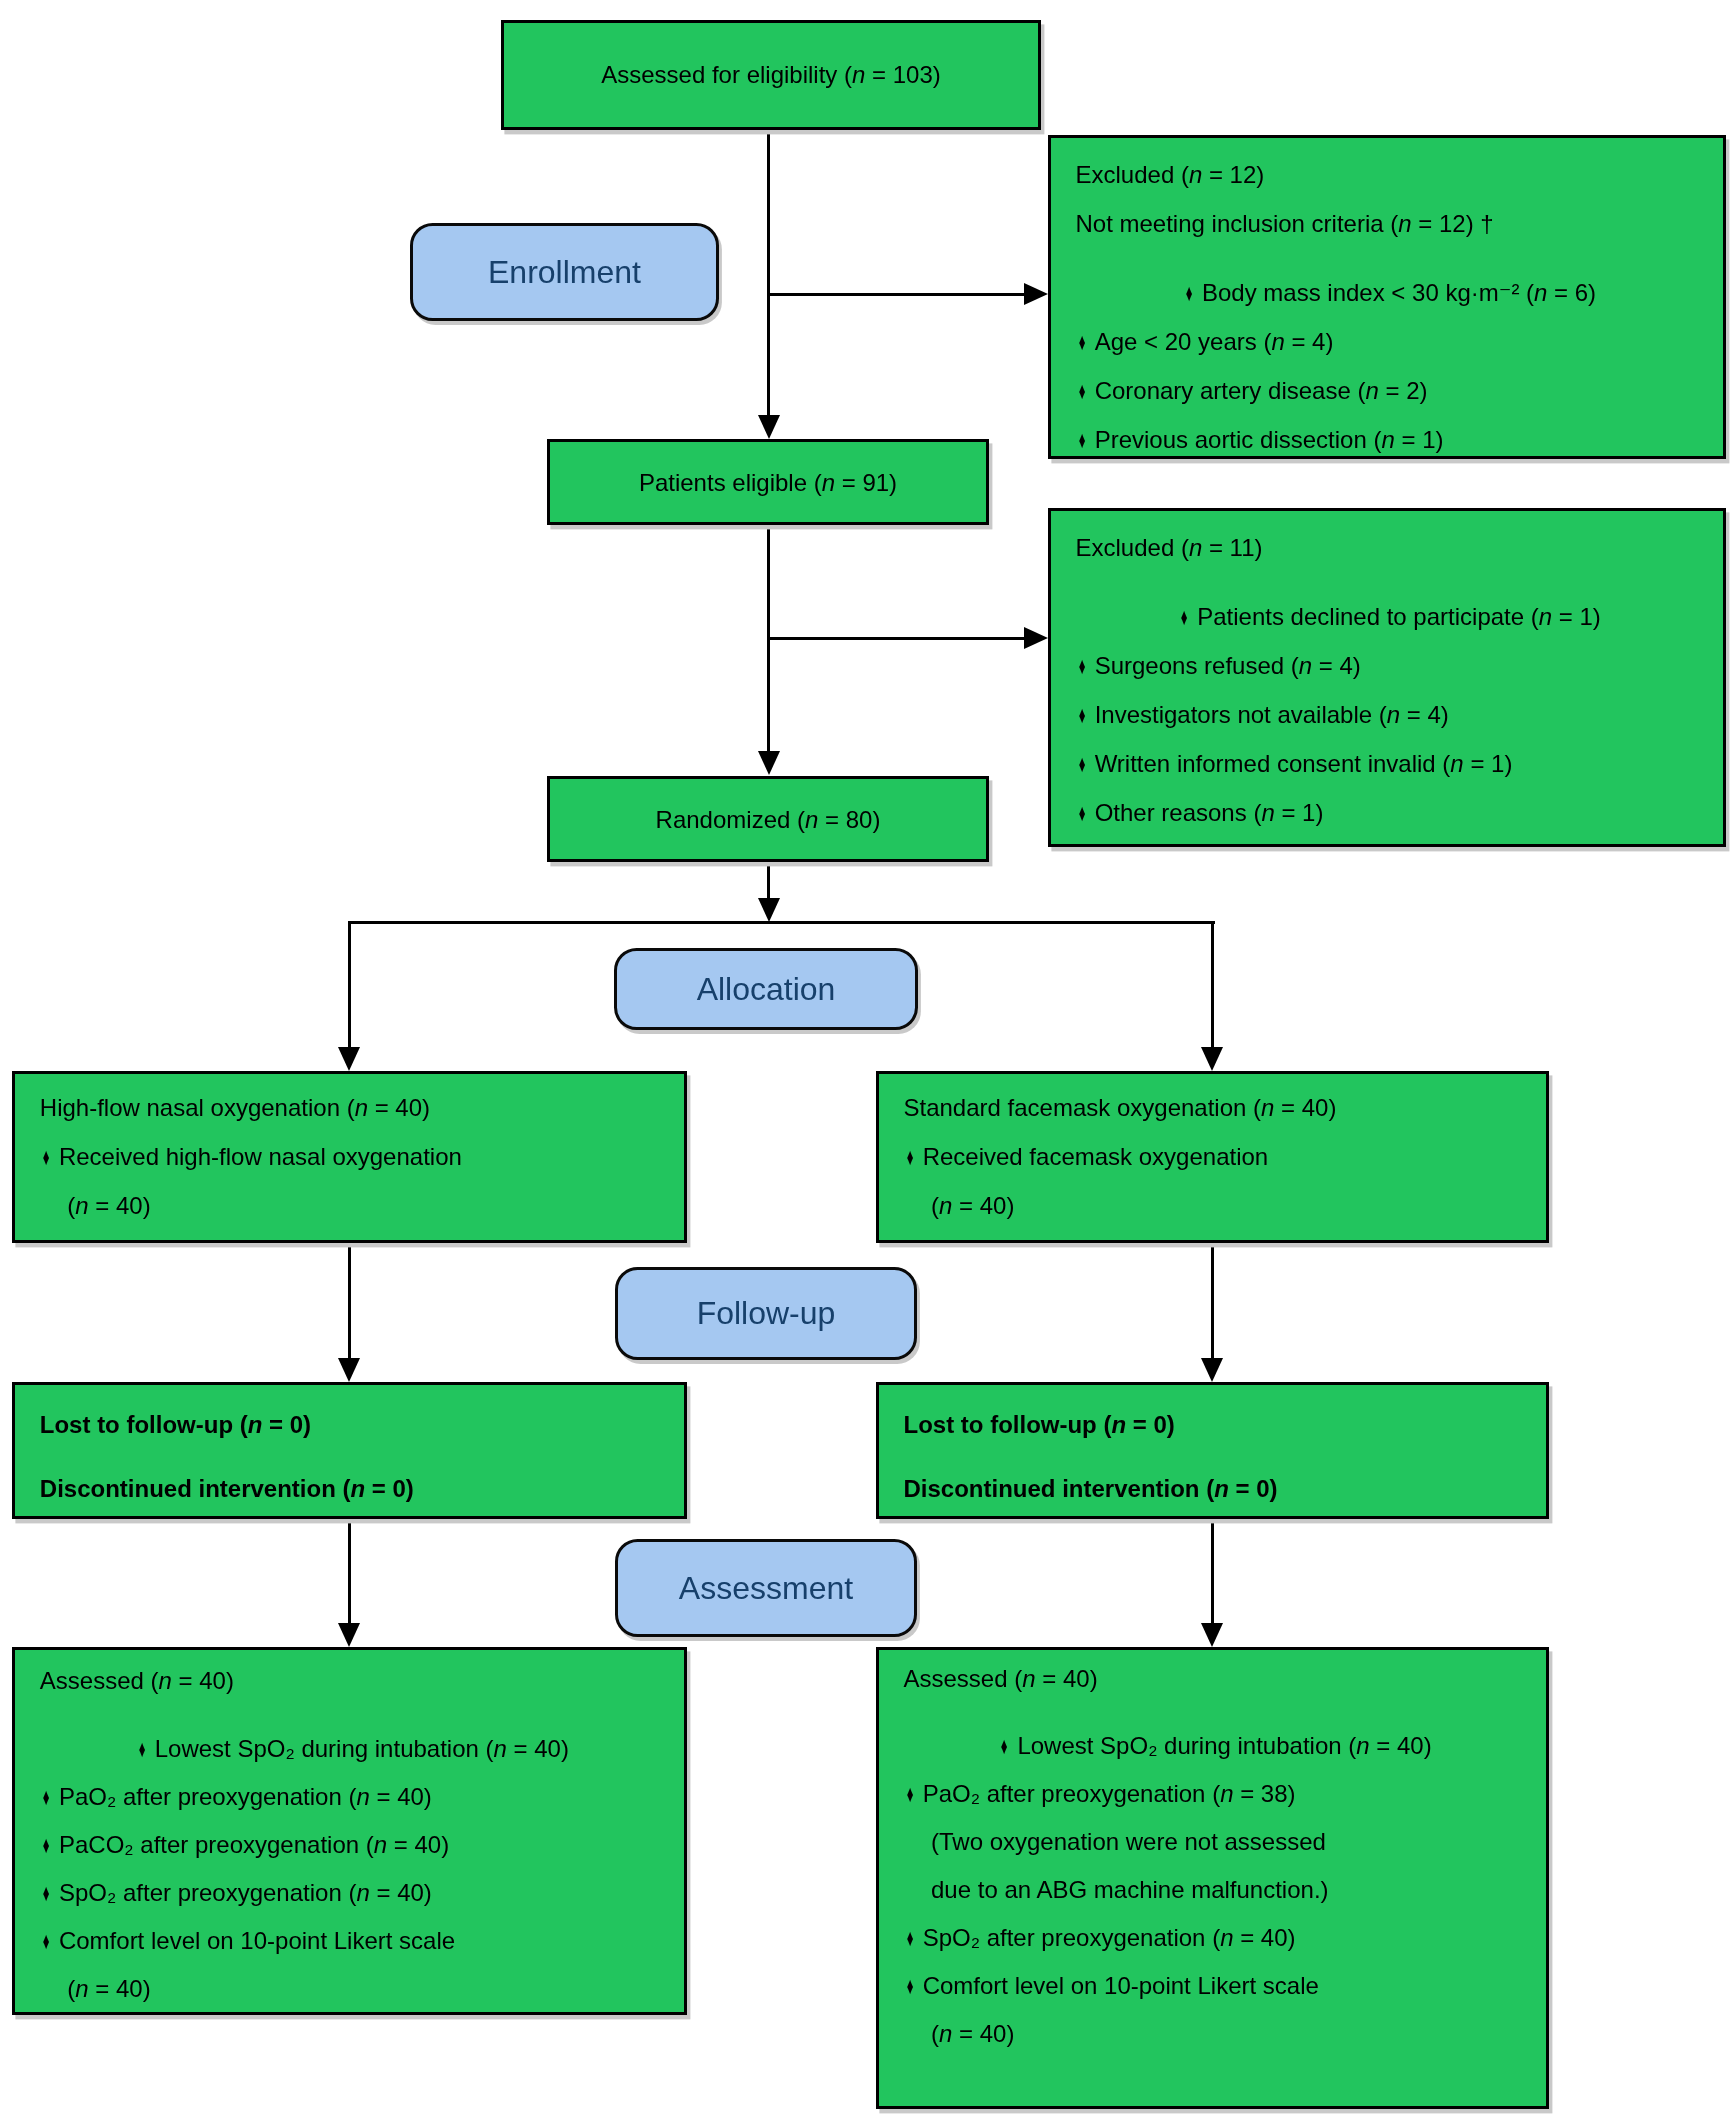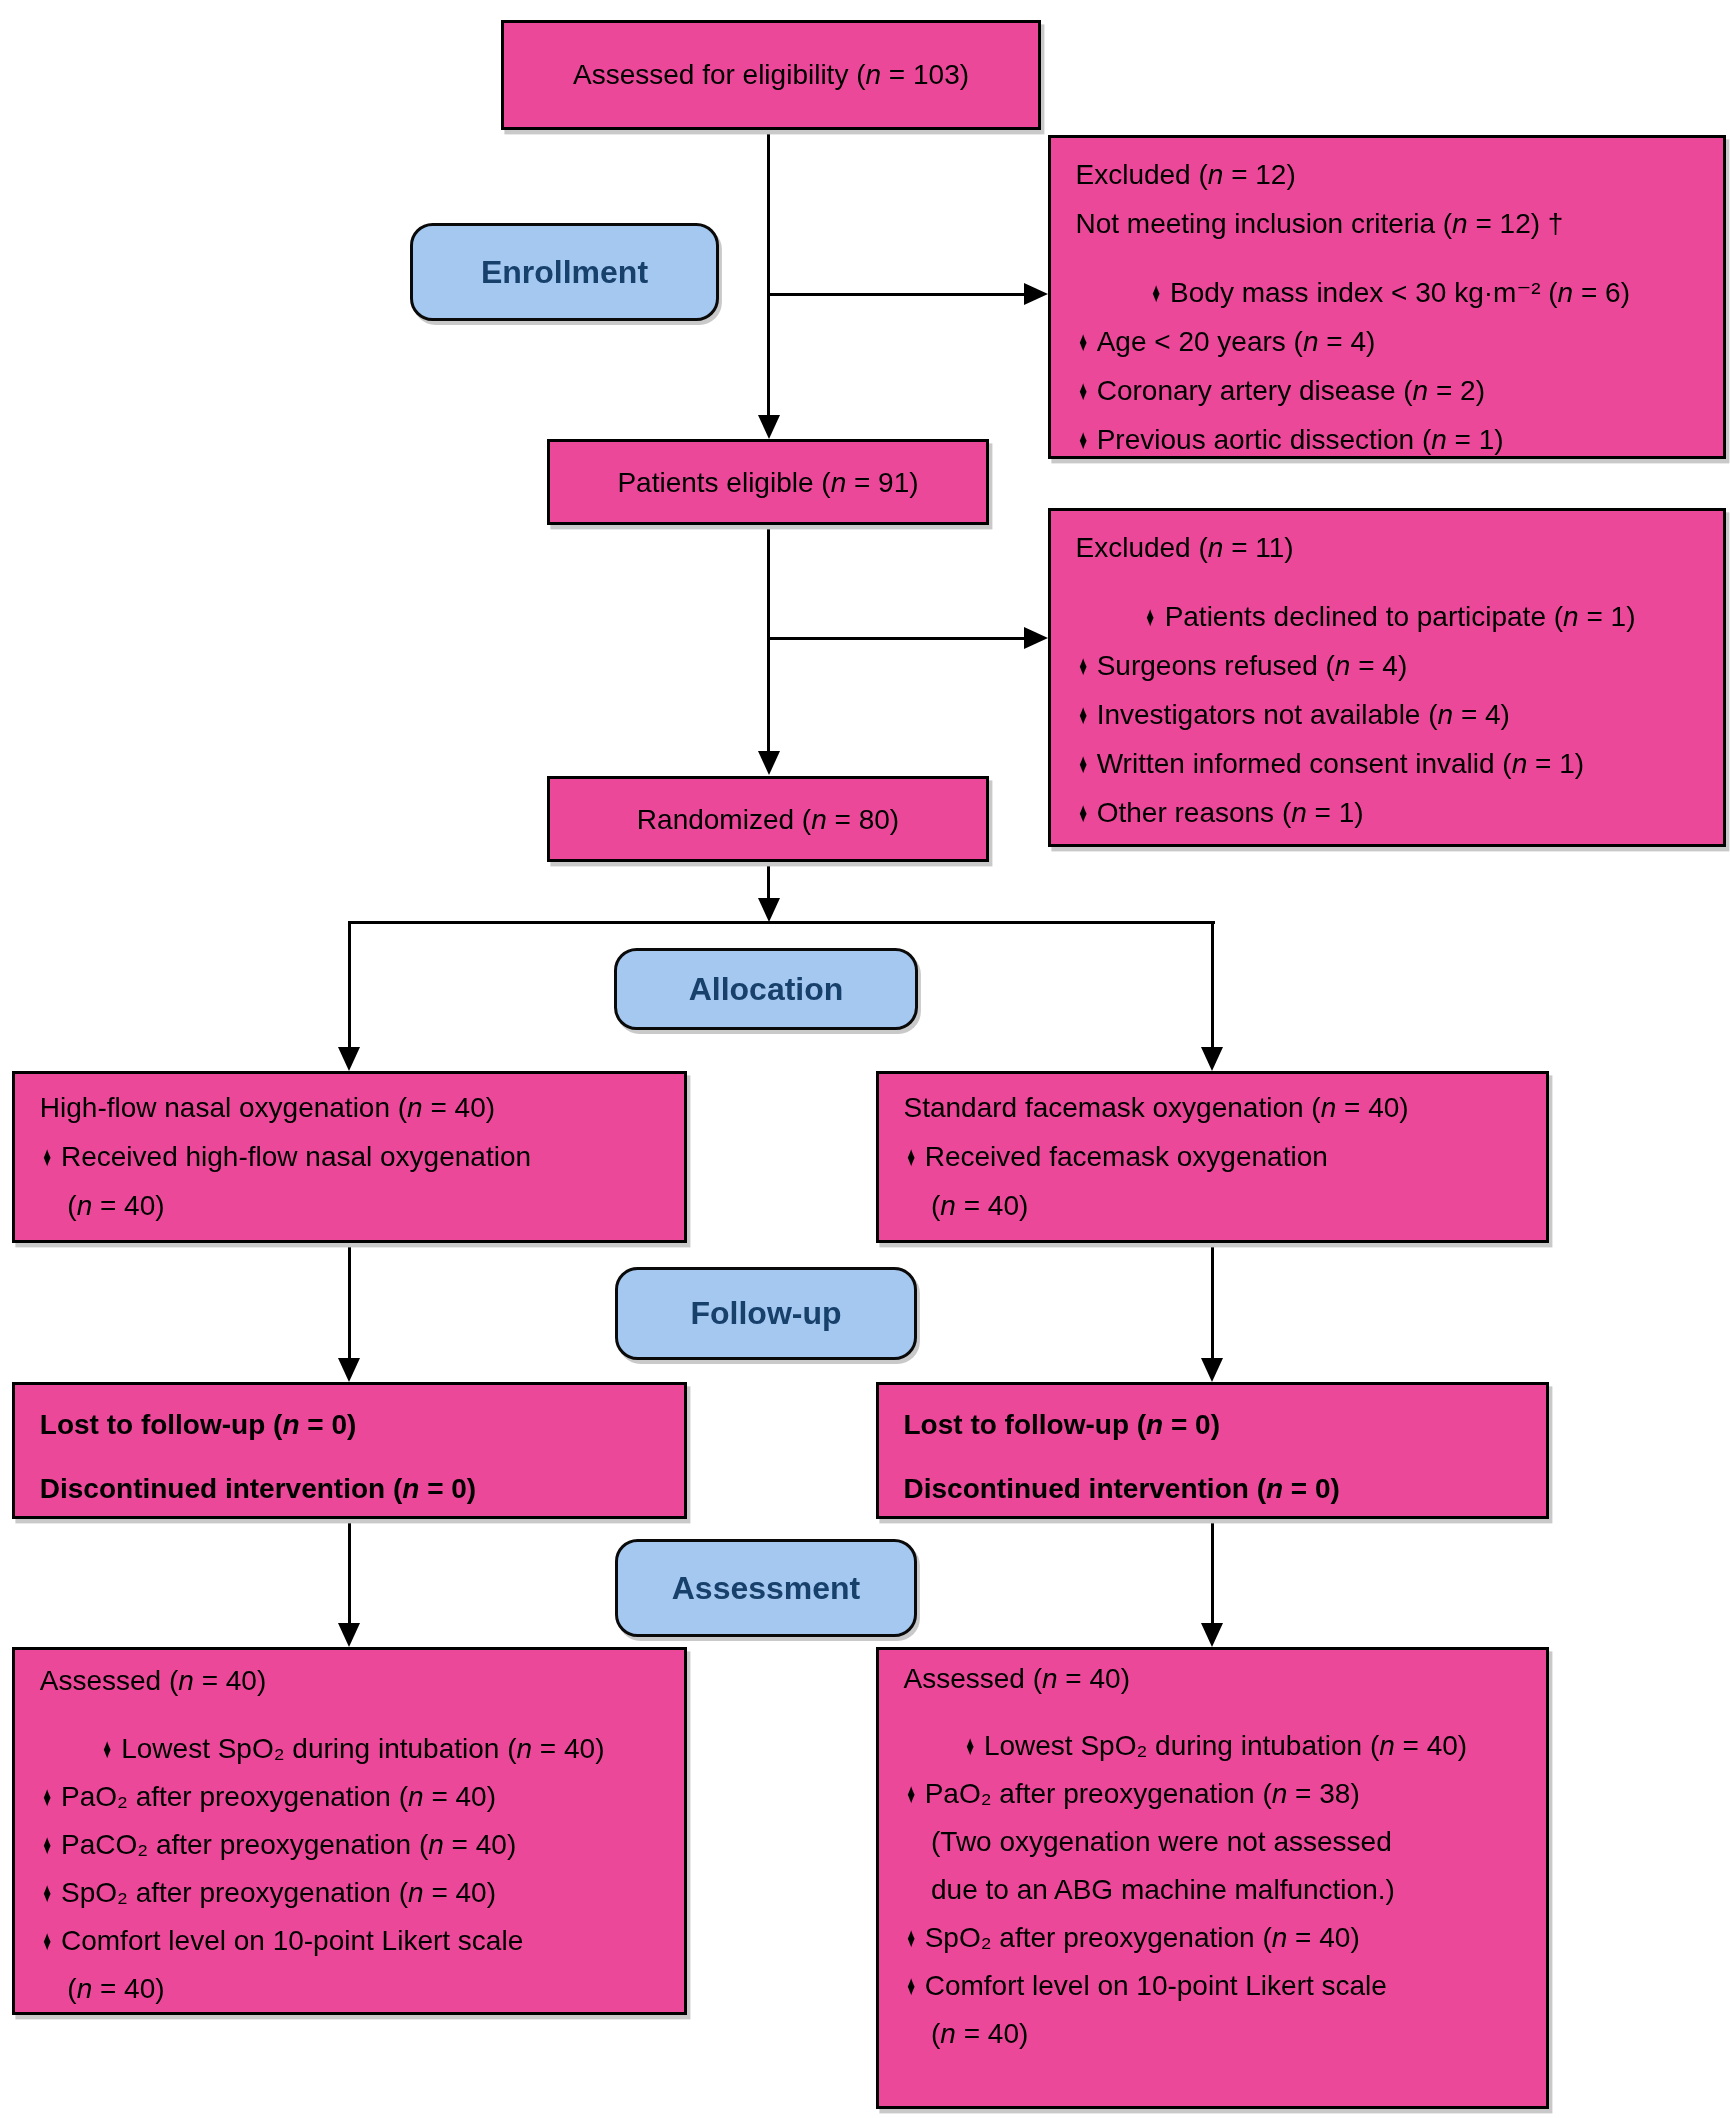--- a/index.html
+++ b/index.html
@@ -1,34 +1,34 @@
 <!DOCTYPE html>
 <html style="font-size:7.9px"><head>
 <meta charset="utf-8">
 <style>
   html,body{margin:0;padding:0;background:#ffffff;}
   body{width:1730px;height:2119px;position:relative;
        font-family:"Liberation Sans","DejaVu Sans",sans-serif;color:#000;}
   .canvas{position:absolute;left:0;top:0;width:1730px;height:2119px;}
 
-  .box{position:absolute;background:#ec4899;border:3.9px solid #000;box-sizing:border-box;
-       font-size:28px;box-shadow:3.4px 4.4px 0 #c9c9c9;}
+  .box{position:absolute;background:#22c55e;border:3.9px solid #000;box-sizing:border-box;
+       font-size:24px;box-shadow:3.4px 4.4px 0 #c9c9c9;}
   .center{display:flex;align-items:center;justify-content:center;text-align:center;}
   .pad{padding:12.3px 19.6px 0 24.5px;}
 
   .line{line-height:49px;white-space:nowrap;}
   .fu .line{line-height:60px;padding-top:3.9px;font-weight:bold;}
   .assess .line{line-height:48px;}
   .gap{margin-top:19.6px;text-align:center;}
   .indent{padding-left:27.5px;}
   .dia{display:inline-block;transform:scaleX(.55);margin-right:6.9px;}
 
   .pill{position:absolute;background:#A5C8F1;border:3.4px solid #0a0a0a;border-radius:22.6px;
         box-sizing:border-box;display:flex;align-items:center;justify-content:center;
-        font-size:32px;font-weight:bold;color:#17406B;box-shadow:2.9px 3.9px 0 #c9c9c9;}
+        font-size:32px;font-weight:normal;color:#17406B;box-shadow:2.9px 3.9px 0 #c9c9c9;}
 
   .vline,.hline{position:absolute;background:#000;}
   .vline{width:3.4px;}
   .hline{height:3.4px;}
   .arr-down{position:absolute;width:0;height:0;
             border-left:11.8px solid transparent;border-right:11.8px solid transparent;
             border-top:24.5px solid #000;}
   .arr-right{position:absolute;width:0;height:0;
              border-top:11.8px solid transparent;border-bottom:11.8px solid transparent;
              border-left:24.5px solid #000;}

